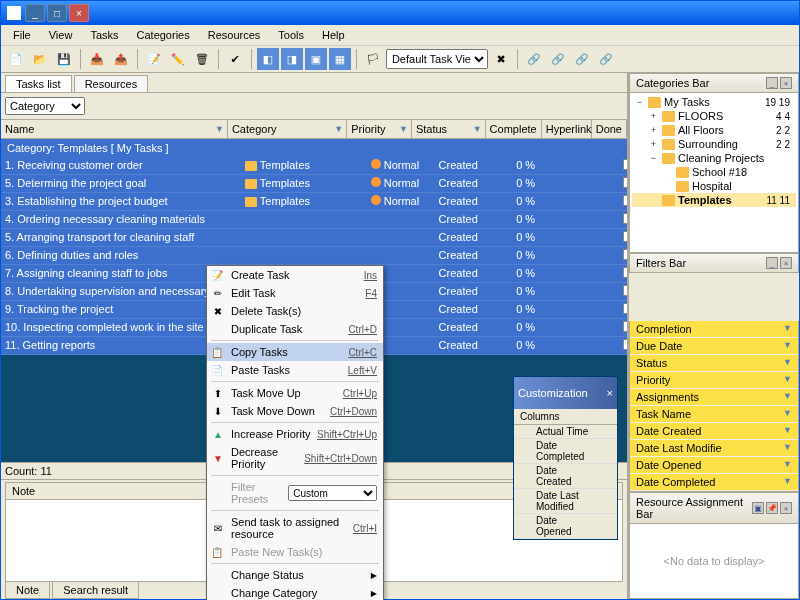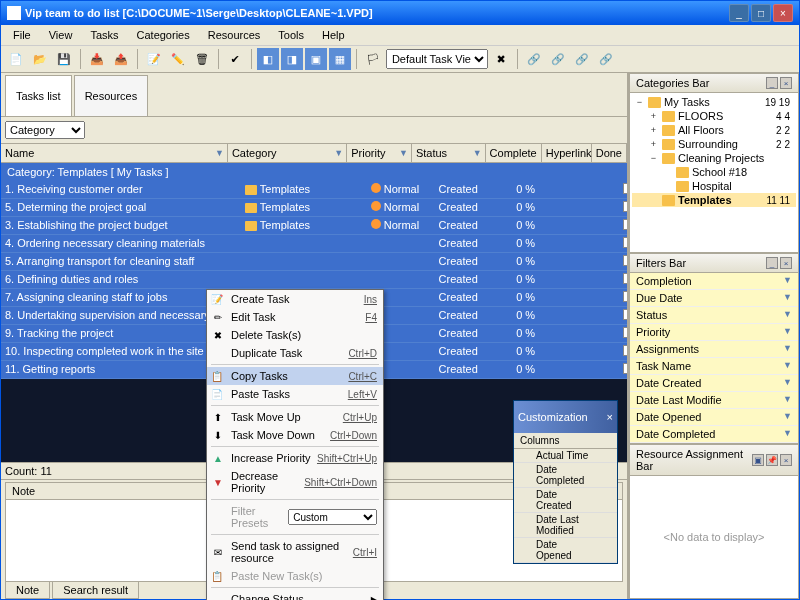--- a/index.html
+++ b/index.html
@@ -14,25 +14,25 @@
 .menubar { background: #ece9d8; padding: 2px 4px; display: flex; gap: 2px; border-bottom: 1px solid #ccc; }
 .menuitem { padding: 2px 8px; }
 .toolbar { background: #ece9d8; padding: 2px 4px; display: flex; align-items: center; gap: 2px; border-bottom: 1px solid #aca899; }
 .tbtn { width: 22px; height: 22px; display: flex; align-items: center; justify-content: center; border: 1px solid transparent; }
 .tsep { width: 1px; height: 20px; background: #aca899; margin: 0 3px; }
 .tcombo { height: 20px; font-size: 11px; text-align: right; }
 .body-row { flex: 1; display: flex; min-height: 0; }
 .left-pane { flex: 1; display: flex; flex-direction: column; min-width: 0; border-right: 2px solid #aca899; }
 .right-pane { width: 170px; display: flex; flex-direction: column; background: #ece9d8; }
 .tabs-strip { display: flex; padding: 2px 4px 0 4px; background: #ece9d8; border-bottom: 1px solid #aca899; }
-.tab { padding: 14px 10px; border: 1px solid #aca899; border-bottom: none; background: #f5f5f5; margin-right: 2px; font-size: 11px; }
+.tab { padding: 2px 10px; border: 1px solid #aca899; border-bottom: none; background: #f5f5f5; margin-right: 2px; font-size: 11px; }
 .tab.active { background: #fff; }
 .catbar { padding: 4px; background: #ece9d8; border-bottom: 1px solid #aca899; }
 .catcombo { width: 80px; height: 18px; font-size: 11px; }
-.grid-wrap { flex: 1; display: flex; flex-direction: column; min-height: 0; position: relative; background: #0f172a; }
+.grid-wrap { flex: 1; display: flex; flex-direction: column; min-height: 0; position: relative; background: #0c4a6e; }
 .grid-header { display: flex; background: #ece9d8; border-bottom: 1px solid #aca899; }
 .gh { padding: 3px 4px; border-right: 1px solid #aca899; font-size: 11px; position: relative; }
 .gh-name { width: 248px; } .gh-cat { width: 130px; } .gh-pri { width: 70px; } .gh-stat { width: 80px; } .gh-comp { width: 60px; } .gh-link { width: 50px; } .gh-done { flex: 1; }
 .gh .arrow { position: absolute; right: 3px; top: 4px; color: #5b7fb0; font-size: 9px; }
 .group-row { background: #3d6fcc; color: white; padding: 3px 6px; font-size: 11px; }
 .data-row { display: flex; background: #3d6fcc; color: white; border-bottom: 1px solid #5080d0; }
 .data-row .cell { padding: 2px 4px; font-size: 11px; white-space: nowrap; overflow: hidden; }
 .c-name { width: 248px; } .c-cat { width: 130px; } .c-pri { width: 70px; } .c-stat { width: 80px; } .c-comp { width: 60px; } .c-link { width: 50px; } .c-done { flex: 1; }
 .folder-ic { display: inline-block; width: 12px; height: 10px; background: #f7c04a; border-radius: 1px; margin-right: 3px; vertical-align: middle; }
 .pri-ic { display: inline-block; width: 10px; height: 10px; background: #ff9933; border-radius: 50%; margin-right: 3px; }
@@ -59,32 +59,31 @@
 .cust-li { padding: 1px 22px; font-size: 10px; border-bottom: 1px solid #ddd; }
 .panel-hdr { background: linear-gradient(to bottom, #f5f4f0, #e3e0d0); padding: 3px 6px; border: 1px solid #aca899; font-size: 11px; display: flex; justify-content: space-between; align-items: center; }
 .panel-btns { display: flex; gap: 2px; }
 .pbtn { width: 12px; height: 12px; background: #d4d0c8; border: 1px solid #888; font-size: 8px; display: flex; align-items: center; justify-content: center; color: #34518c; }
 .tree { background: white; flex: 1; padding: 2px; border: 1px solid #aca899; border-top: none; font-size: 11px; overflow: auto; }
 .tree-row { padding: 1px 2px; display: flex; align-items: center; white-space: nowrap; }
 .tree-row.sel { background: #ffe8a6; }
 .tree-exp { width: 11px; font-size: 9px; color: #333; text-align: center; }
 .tree-ic { width: 13px; height: 11px; background: #f7c04a; border-radius: 1px; margin: 0 3px; }
 .tree-cnt { margin-left: auto; font-size: 10px; padding-right: 4px; }
-.filter-list { background: #fef9c3; border: 1px solid #aca899; border-top: none; }
+.filter-list { background: #fde047; border: 1px solid #aca899; border-top: none; margin-top: 48px; }
 .filter-row { display: flex; justify-content: space-between; padding: 2px 6px; font-size: 11px; border-bottom: 1px solid #eee; }
 .filter-row .dd { color: #5b7fb0; font-size: 9px; }
 .res-body { flex: 1; background: white; border: 1px solid #aca899; border-top: none; display: flex; align-items: center; justify-content: center; color: #999; font-size: 11px; }
 </style>
 </head>
 <body>
 
 <div class="window">
   <div class="titlebar">
     <span class="titlebar-icon"></span>
-    <span class="titlebar-text">Vip team to do list  [C:\DOCUME~1\Serge\Desktop\CLEANE~1.VPD]</span>
     <div class="winbtns">
       <div class="winbtn min">_</div>
       <div class="winbtn max">□</div>
       <div class="winbtn">×</div>
     </div>
   </div>
 
   <div class="menubar">
     <span class="menuitem">File</span>
     <span class="menuitem">View</span>

